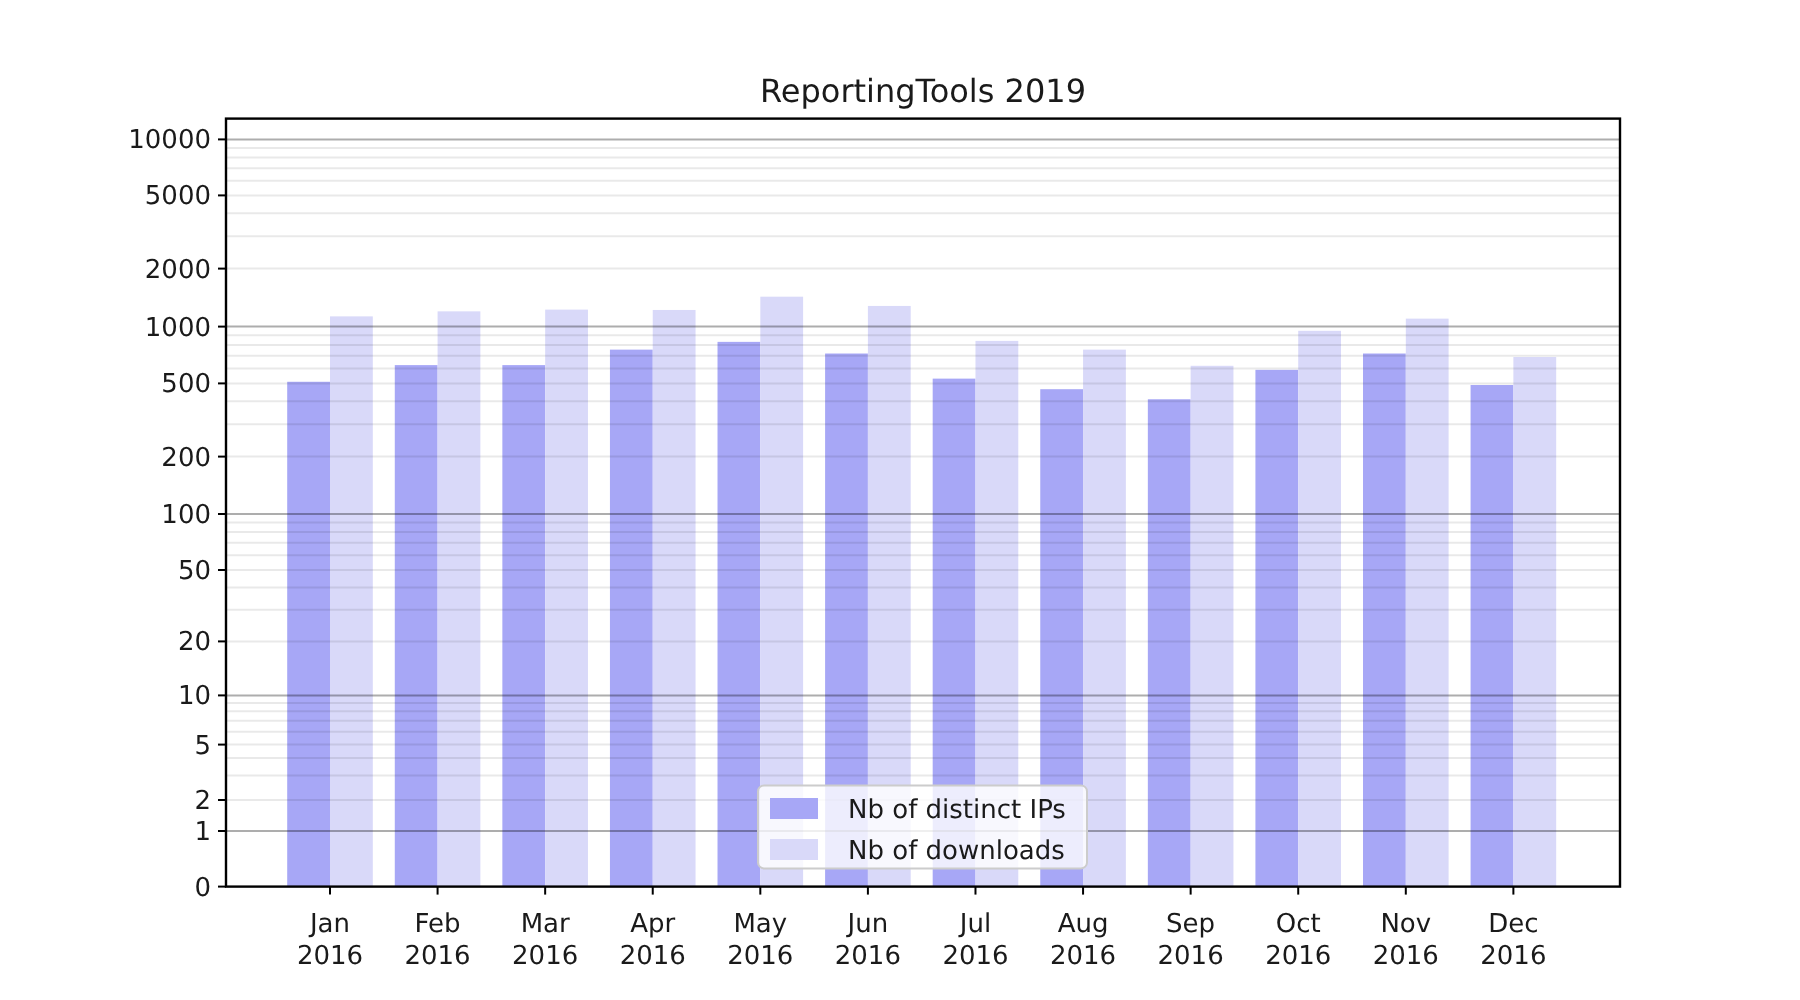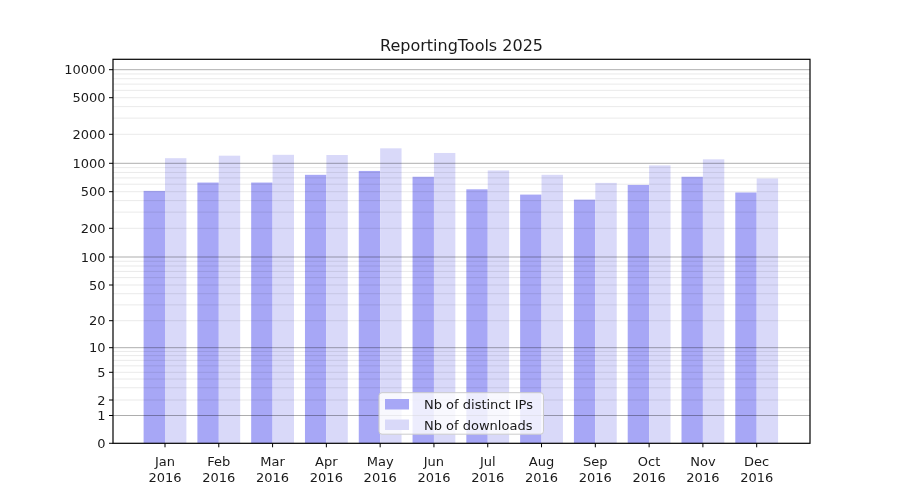--- a/index.html
+++ b/index.html
@@ -17,21 +17,21 @@
     font-size:16px;
     color:#1a1a1a;
   }
   svg{position:absolute;left:0;top:0;}
   text{fill:#1a1a1a;}
 </style>
 </head>
 <body>
 
 <div class="figure">
-  <div class="chart-title">ReportingTools 2025</div>
+  <div class="chart-title">ReportingTools 2019</div>
   <svg id="plot" width="900" height="500">
       <rect x="143.6" y="190.8886360776117" width="21.4" height="252.41136392238832" fill="#a7a7f6"></rect>
       <rect x="165" y="158.18663959342658" width="21.4" height="285.1133604065734" fill="#d9d9f9"></rect>
       <rect x="197.39" y="182.5572421051989" width="21.4" height="260.7427578948011" fill="#a7a7f6"></rect>
       <rect x="218.79" y="155.67200223082" width="21.4" height="287.62799776918" fill="#d9d9f9"></rect>
       <rect x="251.17999999999998" y="182.5572421051989" width="21.4" height="260.7427578948011" fill="#a7a7f6"></rect>
       <rect x="272.58" y="154.8093292723925" width="21.4" height="288.4906707276075" fill="#d9d9f9"></rect>
       <rect x="304.97" y="174.81482119276993" width="21.4" height="268.4851788072301" fill="#a7a7f6"></rect>
       <rect x="326.37" y="154.9804467141433" width="21.4" height="288.3195532858567" fill="#d9d9f9"></rect>
       <rect x="358.76" y="170.93439593934954" width="21.4" height="272.36560406065047" fill="#a7a7f6"></rect>

